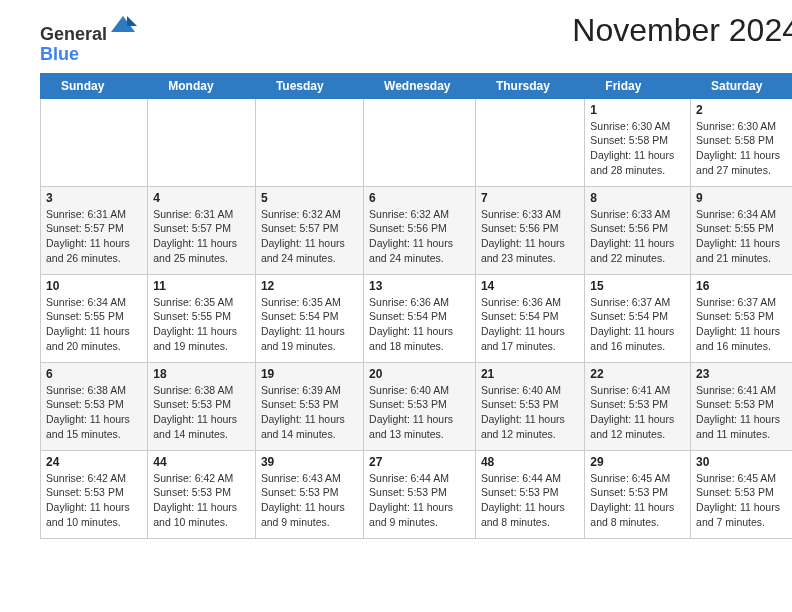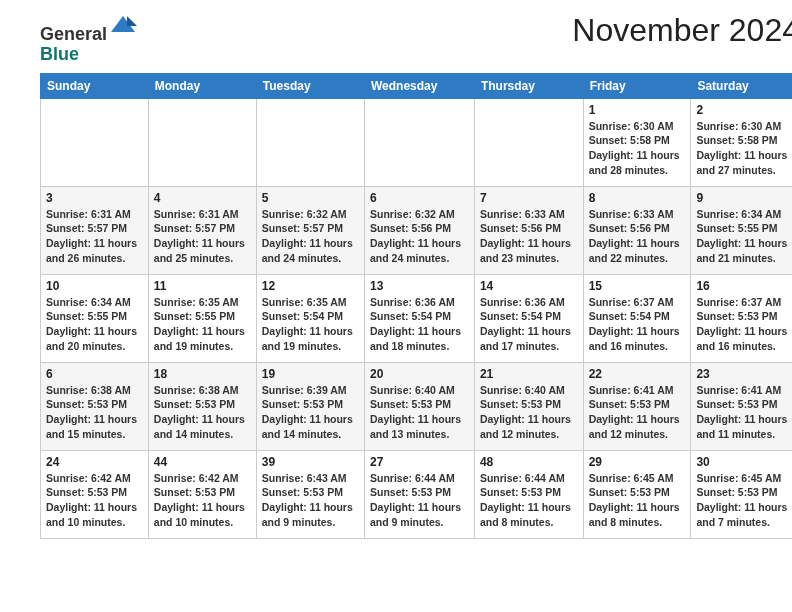--- a/index.html
+++ b/index.html
@@ -25,21 +25,21 @@
       display: flex;
       align-items: center;
       gap: 0;
     }
     .logo-text {
       font-size: 18px;
       font-weight: bold;
       line-height: 1.1;
     }
     .logo-text .general { color: #333; }
-    .logo-text .blue { color: #0f766e; }
+    .logo-text .blue { color: #3b82f6; }
     .logo-icon {
       width: 28px;
       height: 28px;
       margin-left: 2px;
     }
     .title-block {
     }
     .month-title {
       font-size: 32px;
       font-weight: normal;
@@ -50,21 +50,21 @@
       color: #444;
     }
     .calendar {
       width: 100%;
       border-collapse: collapse;
       font-size: 11px;
     }
     .calendar thead th {
       background: #2e7bc4;
       color: #fff;
-      padding: 5px 6px;
+      padding: 5px 20px;
       text-align: left;
       font-size: 12px;
       font-weight: bold;
       border: 1px solid #2e7bc4;
     }
     .calendar tbody td {
       border: 1px solid #ccc;
       vertical-align: top;
       padding: 4px 5px;
       width: 113px;
@@ -77,21 +77,20 @@
     .day-number {
       font-size: 12px;
       font-weight: bold;
       color: #222;
       margin-bottom: 2px;
     }
     .day-info {
       color: #333;
       font-size: 10.5px;
       line-height: 1.4;
-      font-weight: bold;
     }
     .empty-cell {
       background: #fff !important;
     }
   </style>
 </head>
 <body>
 
 <div class="page">
   <div class="header">

